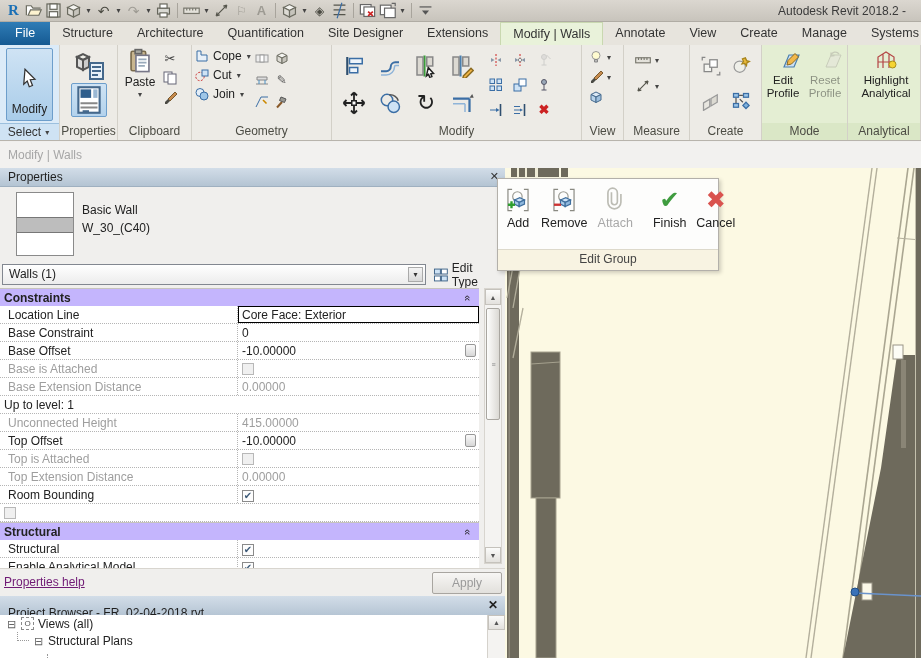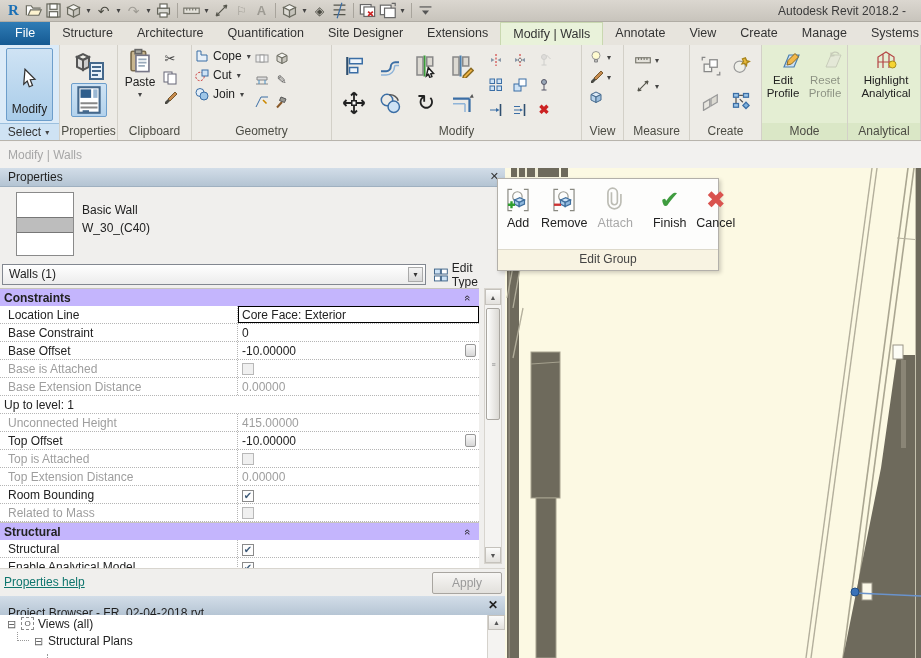--- a/index.html
+++ b/index.html
@@ -102,21 +102,21 @@
 .selbox{position:absolute;inset:0;border:1.5px solid #000;pointer-events:none}
 .minibtn{position:absolute;right:3px;top:2px;width:11px;height:13px;background:linear-gradient(#fafafa,#d7d7d7);border:1px solid #979797;border-radius:2px}
 .cb{display:inline-flex;width:12px;height:12px;border:1px solid #8a8a8a;background:#fdfdfd;font-size:10px;line-height:10px;color:#3d5a78;align-items:center;justify-content:center;margin-top:1px}
 .cb.cbd{border-color:#b8b8b8;background:#f0f0f0;color:#aab}
 
 .pscroll{position:absolute;top:120px;right:3px;width:18px;height:276px;background:#f4f3f1;border:1px solid #d8d5cf}
 .sbtn{position:absolute;left:0;right:0;height:16px;display:flex;align-items:center;justify-content:center;font-size:7px;color:#555;background:linear-gradient(#fbfbfa,#e3e1dd);border:1px solid #c5c2bc}
 .sbtn.up{top:0}.sbtn.dn{bottom:0}
 .sthumb{position:absolute;left:1px;right:1px;top:19px;height:112px;background:linear-gradient(90deg,#fdfdfc,#dbd9d4);border:1px solid #a9a6a0;border-radius:2px;display:flex;align-items:center;justify-content:center;font-size:7px;color:#888;letter-spacing:-1px}
 .papply{position:absolute;top:400px;left:0;right:0;height:28px;background:#f0efed;border-top:1px solid #d8d5cf}
-.helplink{position:absolute;left:4px;top:6px;color:#0f766e;text-decoration:underline}
+.helplink{position:absolute;left:4px;top:6px;color:#701a75;text-decoration:underline}
 .applybtn{position:absolute;left:432px;top:3px;width:70px;height:22px;background:linear-gradient(#f7f6f4,#e2e0dc);border:1px solid #a8a5a0;border-radius:2px;color:#9a9a9a;text-align:center;padding-top:3px}
 
 
 #pbrowser{position:absolute;top:596px;left:0;width:505px;height:62px;background:#fff;z-index:2}
 .pbhead{position:absolute;top:0;left:0;right:0;height:19px;background:linear-gradient(#d2dde8,#b4c4d3);border-bottom:1px solid #9fb0c0;padding:10px 8px;color:#1f1f1f}
 .pbhead .x{position:absolute;right:7px;top:2px;font-size:12px;color:#222;font-weight:bold}
 .pbtree{position:absolute;top:19px;bottom:0;left:0;right:17px;background:#fff;overflow:hidden;border-right:1px solid #d5d2cc}
 .trow{height:17px;display:flex;align-items:center;gap:4px;padding-left:6px;white-space:nowrap}
 .expander{width:11px;height:11px;font-size:11px;line-height:10px;color:#666;display:inline-flex;align-items:center;justify-content:center}
 .views-ic{width:13px;height:13px;border:1px dashed #8a8a8a;display:inline-flex;align-items:center;justify-content:center;font-size:8px;color:#555}
@@ -799,21 +799,20 @@
         </div>
         <div class="grow dis">
           <div class="glabel">Top Extension Distance</div>
           <div class="gval"><span>0.00000</span></div>
         </div>
         <div class="grow">
           <div class="glabel">Room Bounding</div>
           <div class="gval"><span class="cb">✔</span></div>
         </div>
         <div class="grow dis">
-          <div class="glabel">Related to Mass</div>
           <div class="gval"><span class="cb cbd"></span></div>
         </div>
         <div class="gsec"><span>Structural</span><span class="chev">«</span></div>
         <div class="grow">
           <div class="glabel">Structural</div>
           <div class="gval"><span class="cb">✔</span></div>
         </div>
         <div class="grow">
           <div class="glabel">Enable Analytical Model</div>
           <div class="gval"><span class="cb">✔</span></div>

